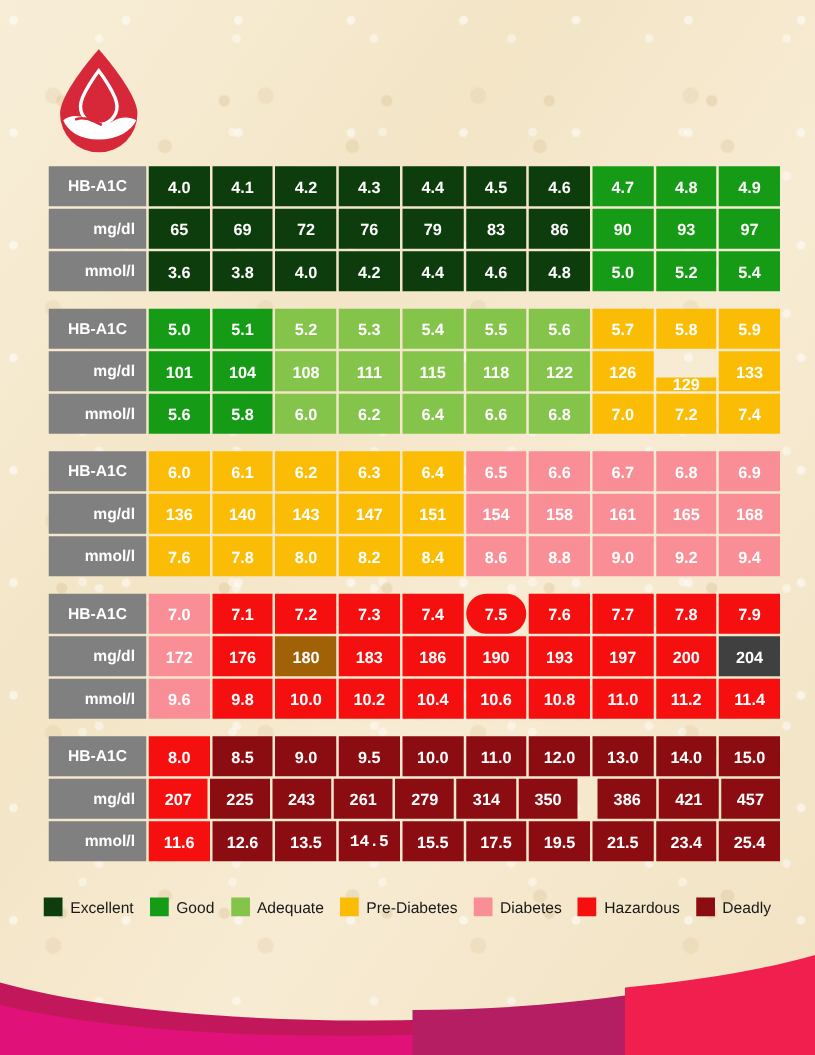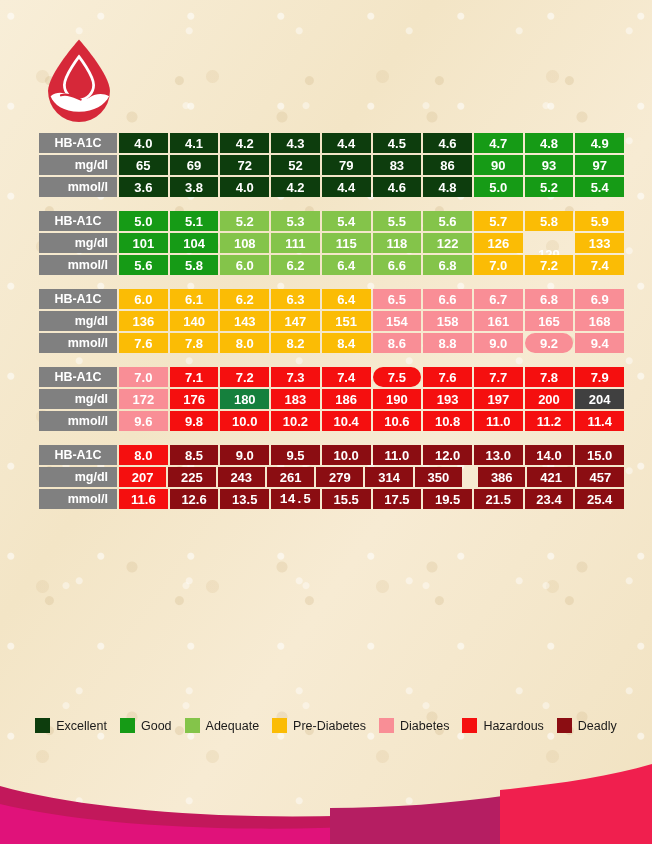--- a/index.html
+++ b/index.html
@@ -29,21 +29,21 @@
   #logo{position:absolute;left:36px;top:14px;width:86px;height:86px;}
   #title{
     position:absolute;left:150px;top:46px;width:470px;
     font-size:27px;font-weight:bold;color:#c8102e;letter-spacing:.2px;
     font-family:"Liberation Sans","DejaVu Sans",sans-serif;
     white-space:nowrap;
   }
 
   #tables{position:absolute;left:28px;top:133px;width:596px;}
   .block{margin-bottom:14px;}
-  .row{display:flex;height:20px;margin-bottom:2px;padding-left:11px;}
+  .row{display:flex;height:32px;margin-bottom:2px;padding-left:11px;}
   .row:last-child{margin-bottom:0;}
   .label-cell{
     width:78px;flex:0 0 78px;background:#808080;color:#ffffff;
     font-size:12.5px;font-weight:bold;
     display:flex;align-items:center;justify-content:flex-end;
     padding-right:9px;box-sizing:border-box;
   }
   .label-cell.center{justify-content:center;padding-right:0;}
   .cell{
     flex:1 1 0;margin-left:2px;color:#ffffff;
@@ -94,21 +94,21 @@
         <div class="cell" style="background: rgb(13, 61, 13);">4.6</div>
         <div class="cell" style="background: rgb(22, 155, 22);">4.7</div>
         <div class="cell" style="background: rgb(22, 155, 22);">4.8</div>
         <div class="cell" style="background: rgb(22, 155, 22);">4.9</div>
       </div>
       <div class="row">
         <div class="label-cell">mg/dl</div>
         <div class="cell" style="background: rgb(13, 61, 13);">65</div>
         <div class="cell" style="background: rgb(13, 61, 13);">69</div>
         <div class="cell" style="background: rgb(13, 61, 13);">72</div>
-        <div class="cell" style="background: rgb(13, 61, 13);">52</div>
+        <div class="cell" style="background: rgb(13, 61, 13);">76</div>
         <div class="cell" style="background: rgb(13, 61, 13);">79</div>
         <div class="cell" style="background: rgb(13, 61, 13);">83</div>
         <div class="cell" style="background: rgb(13, 61, 13);">86</div>
         <div class="cell" style="background: rgb(22, 155, 22);">90</div>
         <div class="cell" style="background: rgb(22, 155, 22);">93</div>
         <div class="cell" style="background: rgb(22, 155, 22);">97</div>
       </div>
       <div class="row">
         <div class="label-cell">mmol/l</div>
         <div class="cell" style="background: rgb(13, 61, 13);">3.6</div>
@@ -194,21 +194,21 @@
       <div class="row">
         <div class="label-cell">mmol/l</div>
         <div class="cell" style="background: rgb(251, 188, 5);">7.6</div>
         <div class="cell" style="background: rgb(251, 188, 5);">7.8</div>
         <div class="cell" style="background: rgb(251, 188, 5);">8.0</div>
         <div class="cell" style="background: rgb(251, 188, 5);">8.2</div>
         <div class="cell" style="background: rgb(251, 188, 5);">8.4</div>
         <div class="cell" style="background: rgb(249, 142, 150);">8.6</div>
         <div class="cell" style="background: rgb(249, 142, 150);">8.8</div>
         <div class="cell" style="background: rgb(249, 142, 150);">9.0</div>
-        <div class="cell" style="background: rgb(249, 142, 150); border-radius: 13px;">9.2</div>
+        <div class="cell" style="background: rgb(249, 142, 150);">9.2</div>
         <div class="cell" style="background: rgb(249, 142, 150);">9.4</div>
       </div>
     </div>
     <div class="block">
       <div class="row">
         <div class="label-cell center">HB-A1C</div>
         <div class="cell" style="background: rgb(249, 142, 150);">7.0</div>
         <div class="cell" style="background: rgb(245, 15, 15);">7.1</div>
         <div class="cell" style="background: rgb(245, 15, 15);">7.2</div>
         <div class="cell" style="background: rgb(245, 15, 15);">7.3</div>
@@ -216,21 +216,21 @@
         <div class="cell" style="background: rgb(245, 15, 15); border-radius: 16px;">7.5</div>
         <div class="cell" style="background: rgb(245, 15, 15);">7.6</div>
         <div class="cell" style="background: rgb(245, 15, 15);">7.7</div>
         <div class="cell" style="background: rgb(245, 15, 15);">7.8</div>
         <div class="cell" style="background: rgb(245, 15, 15);">7.9</div>
       </div>
       <div class="row">
         <div class="label-cell">mg/dl</div>
         <div class="cell" style="background: rgb(249, 142, 150);">172</div>
         <div class="cell" style="background: rgb(245, 15, 15);">176</div>
-        <div class="cell" style="background: #15803d;">180</div>
+        <div class="cell" style="background: #a16207;">180</div>
         <div class="cell" style="background: rgb(245, 15, 15);">183</div>
         <div class="cell" style="background: rgb(245, 15, 15);">186</div>
         <div class="cell" style="background: rgb(245, 15, 15);">190</div>
         <div class="cell" style="background: rgb(245, 15, 15);">193</div>
         <div class="cell" style="background: rgb(245, 15, 15);">197</div>
         <div class="cell" style="background: rgb(245, 15, 15);">200</div>
         <div class="cell" style="background: #404040;">204</div>
       </div>
       <div class="row">
         <div class="label-cell">mmol/l</div>

